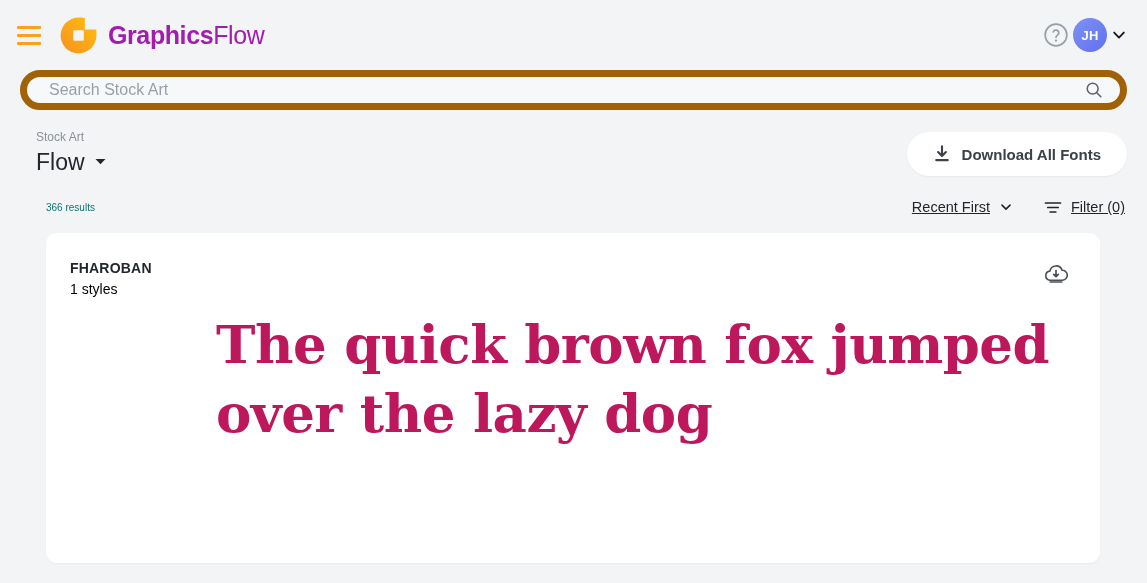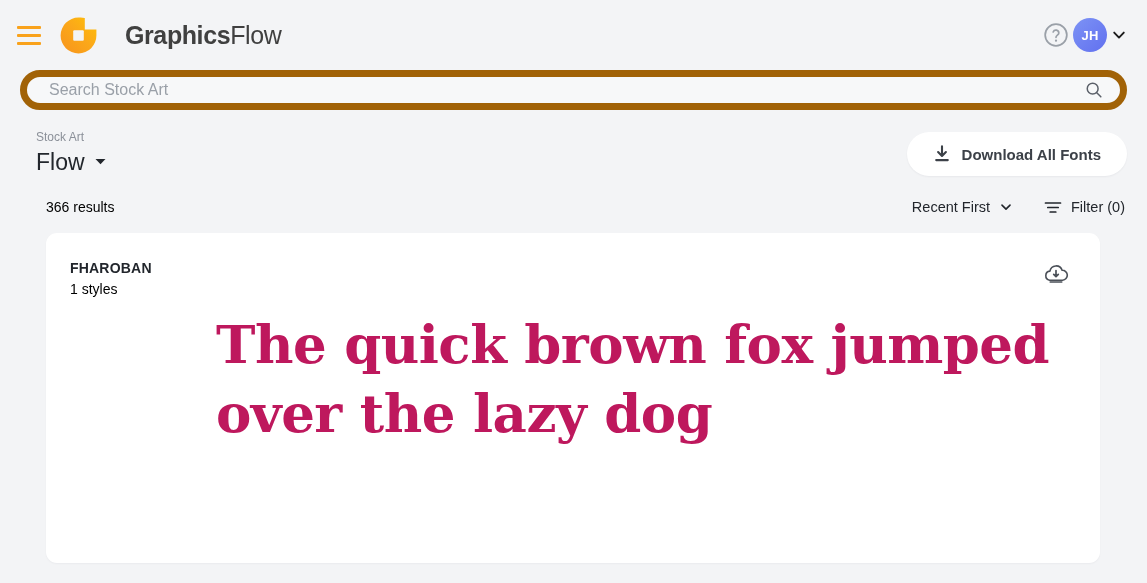--- a/index.html
+++ b/index.html
@@ -44,24 +44,24 @@
     align-items: center;
     margin-left: 16px;
     cursor: pointer;
   }
   .logo-mark {
     width: 37px;
     height: 37px;
     position: relative;
   }
   .wordmark {
-    margin-left: 28px;
+    margin-left: 11px;
     font-size: 25px;
     letter-spacing: -0.4px;
-    color: #404040;
+    color: #a21caf;
     white-space: nowrap;
     line-height: 1;
   }
   .wordmark b { font-weight: 700; }
   .wordmark i { font-style: normal; font-weight: 400; }
 
   .header-right {
     margin-left: auto;
     display: flex;
     align-items: center;
@@ -162,36 +162,37 @@
   .dl-icon { width: 18px; height: 18px; display:block; flex:none; }
 
   
   .resultsbar {
     padding: 14px 22px 0 46px;
     display: flex;
     align-items: center;
     height: 48px;
   }
   .results-count {
-    font-size: 14px;
-    color: #000000;
+    font-size: 10px;
+    color: #0f766e;
   }
   .results-controls {
     margin-left: auto;
     display: flex;
     align-items: center;
     gap: 31px;
   }
   .sort-ctl, .filter-ctl {
     display: flex;
     align-items: center;
     gap: 9px;
     font-size: 14.5px;
     color: #22262c;
     cursor: pointer;
+    text-decoration: underline;
   }
   .sort-caret { width: 14px; height: 14px; display:block; }
   .filter-icon { width: 18px; height: 15px; display:block; }
 
   
   .card-area { padding: 9px 47px 0 46px; }
   .font-card {
     background: #ffffff;
     border-radius: 11px;
     height: 330px;

